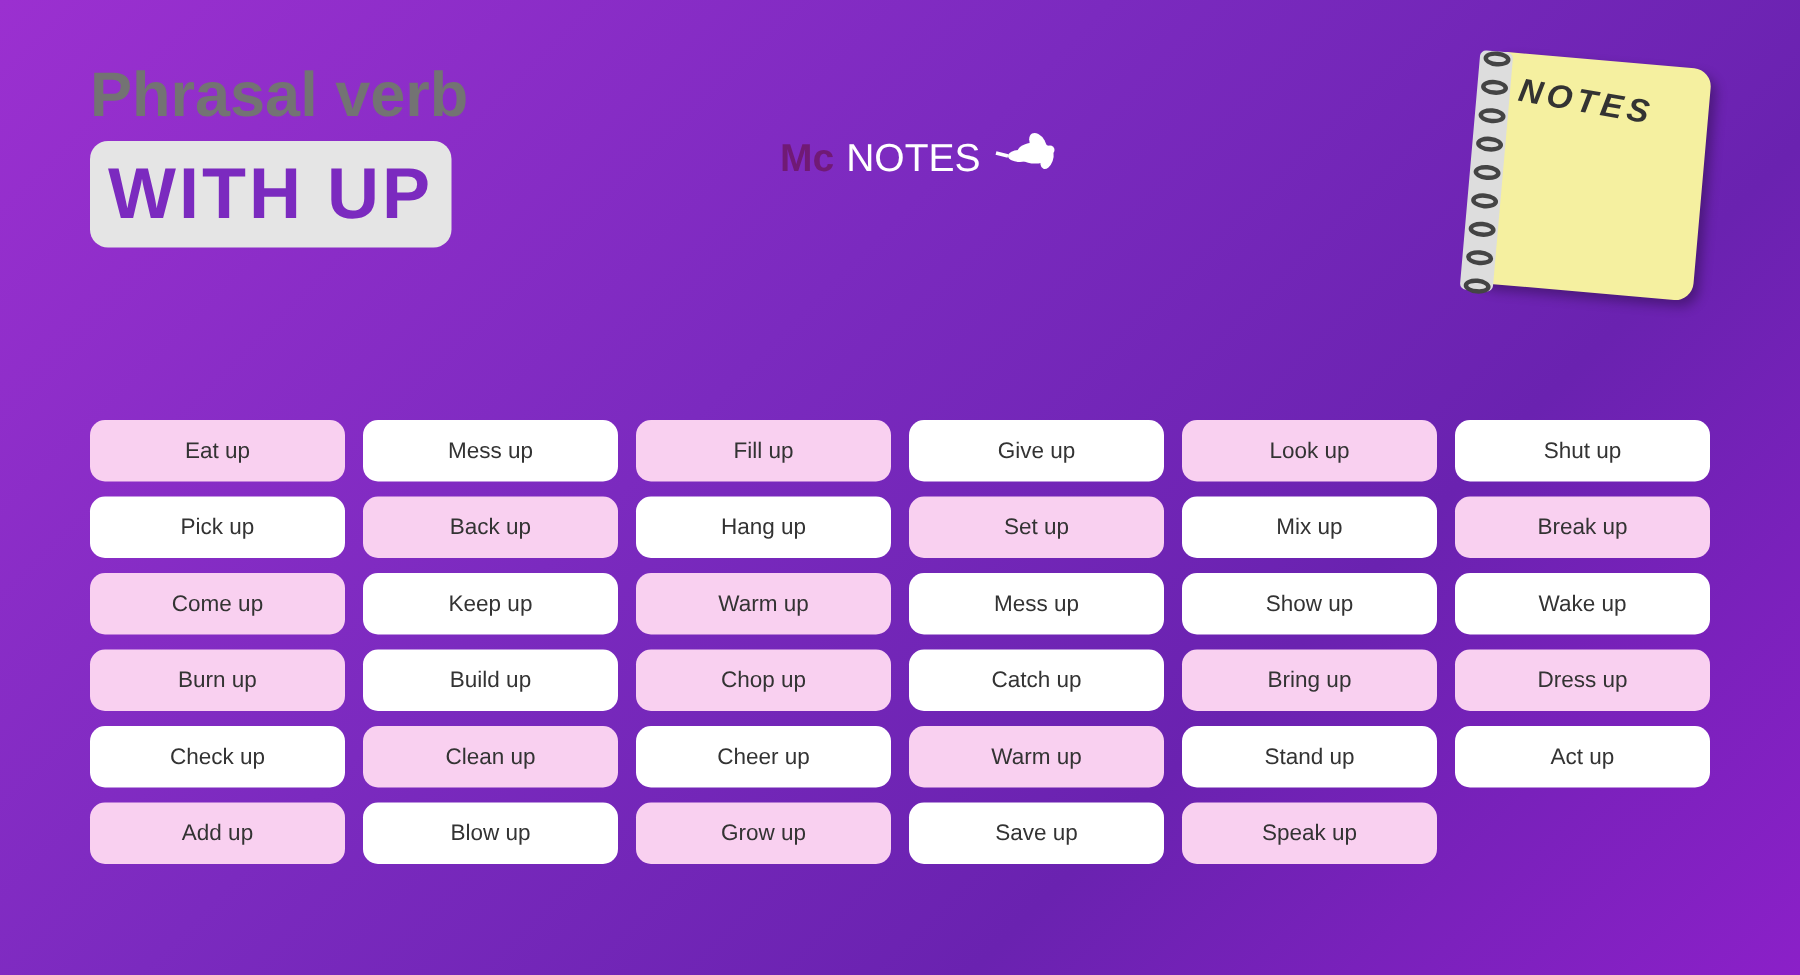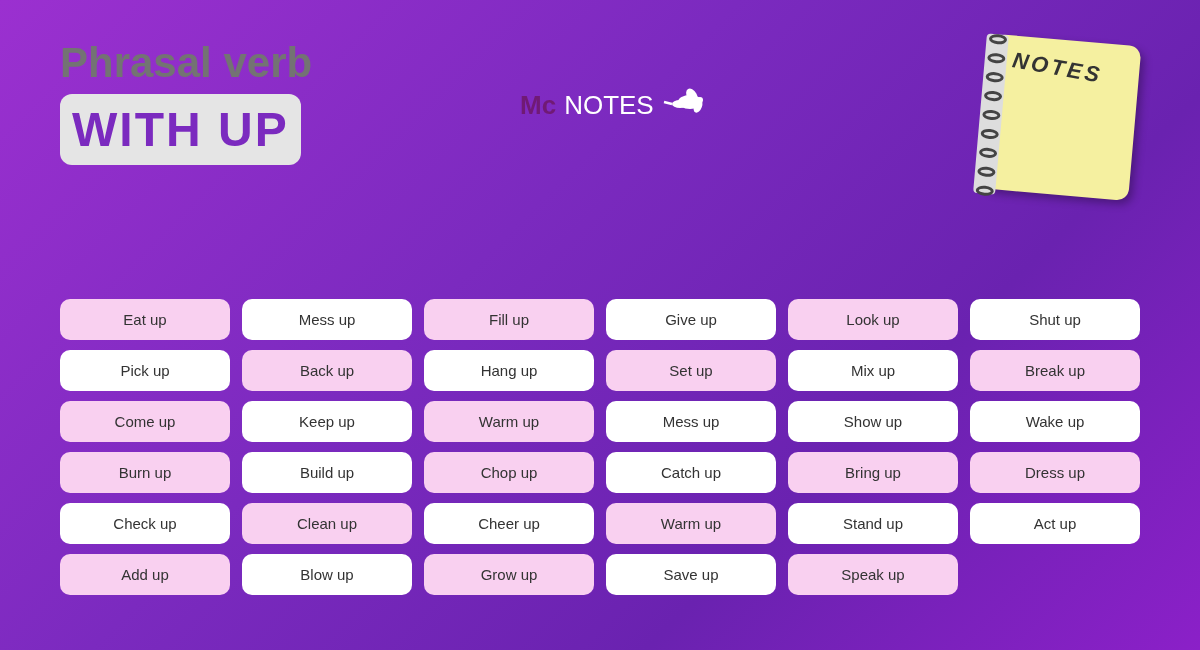--- a/index.html
+++ b/index.html
@@ -129,21 +129,20 @@
     
     .cards-grid {
       position: absolute;
       top: 280px;
       left: 60px;
       right: 60px;
       display: grid;
       grid-template-columns: repeat(6, 1fr);
       gap: 12px;
       row-gap: 10px;
-      margin-top: 19px;
     }
 
     .card {
       background: white;
       border-radius: 10px;
       padding: 12px 8px;
       text-align: center;
       font-size: 15px;
       font-weight: 500;
       color: #333;

